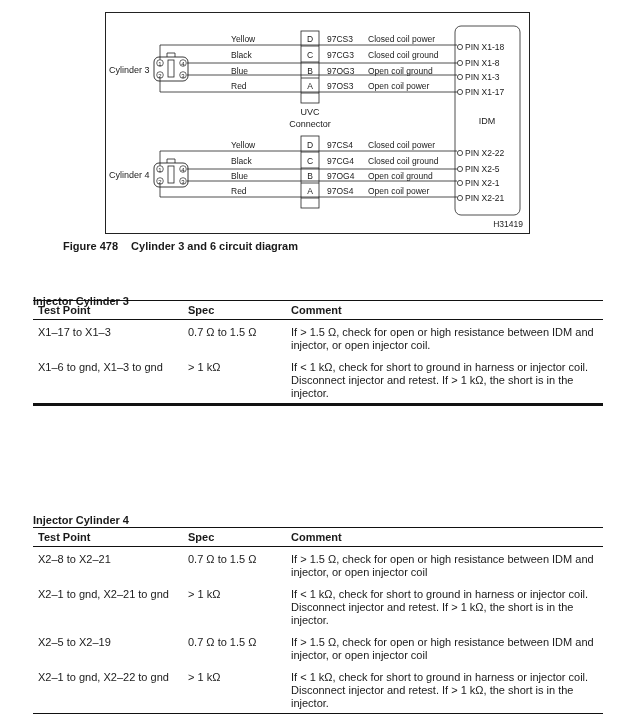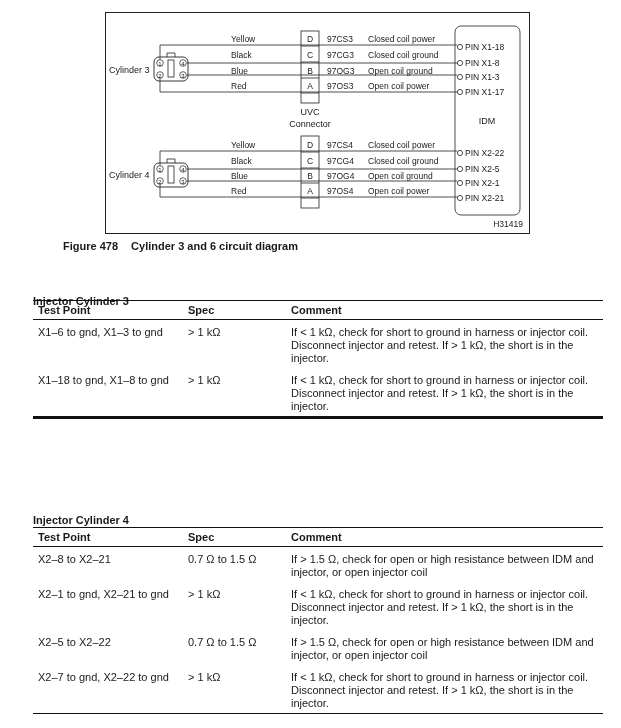--- a/index.html
+++ b/index.html
@@ -176,26 +176,26 @@
     </colgroup>
   <thead>
     <tr>
       <th>Test Point</th>
       <th>Spec</th>
       <th>Comment</th>
     </tr>
   </thead>
   <tbody>
     <tr>
+      <td>X1–17 to X1–3</td>
+      <td>0.7 Ω to 1.5 Ω</td>
+      <td>If &gt; 1.5 Ω, check for open or high resistance between IDM and injector, or open injector coil.</td>
+    </tr>
+    <tr>
       <td>X1–6 to gnd, X1–3 to gnd</td>
-      <td>&gt; 1 kΩ</td>
-      <td>If &lt; 1 kΩ, check for short to ground in harness or injector coil.  Disconnect injector and retest.  If &gt; 1 kΩ, the short is in the injector.</td>
-    </tr>
-    <tr>
-      <td>X1–18 to gnd, X1–8 to gnd</td>
       <td>&gt; 1 kΩ</td>
       <td>If &lt; 1 kΩ, check for short to ground in harness or injector coil.  Disconnect injector and retest.  If &gt; 1 kΩ, the short is in the injector.</td>
     </tr>
   </tbody>
 </table>
 
 <div class="section-title" style="top:514px;">Injector Cylinder 4</div>
 <table class="spec t2">
   <colgroup>
       <col class="c1">
@@ -214,23 +214,23 @@
       <td>X2–8 to X2–21</td>
       <td>0.7 Ω to 1.5 Ω</td>
       <td>If &gt; 1.5 Ω, check for open or high resistance between IDM and injector, or open injector coil</td>
     </tr>
     <tr>
       <td>X2–1 to gnd, X2–21 to gnd</td>
       <td>&gt; 1 kΩ</td>
       <td>If &lt; 1 kΩ, check for short to ground in harness or injector coil.  Disconnect injector and retest.  If &gt; 1 kΩ, the short is in the injector.</td>
     </tr>
     <tr>
-      <td>X2–5 to X2–22</td>
+      <td>X2–5 to X2–19</td>
       <td>0.7 Ω to 1.5 Ω</td>
       <td>If &gt; 1.5 Ω, check for open or high resistance between IDM and injector, or open injector coil</td>
     </tr>
     <tr>
-      <td>X2–7 to gnd, X2–22 to gnd</td>
+      <td>X2–1 to gnd, X2–22 to gnd</td>
       <td>&gt; 1 kΩ</td>
       <td>If &lt; 1 kΩ, check for short to ground in harness or injector coil.  Disconnect injector and retest.  If &gt; 1 kΩ, the short is in the injector.</td>
     </tr>
   </tbody>
 </table>
 
 </body></html>

